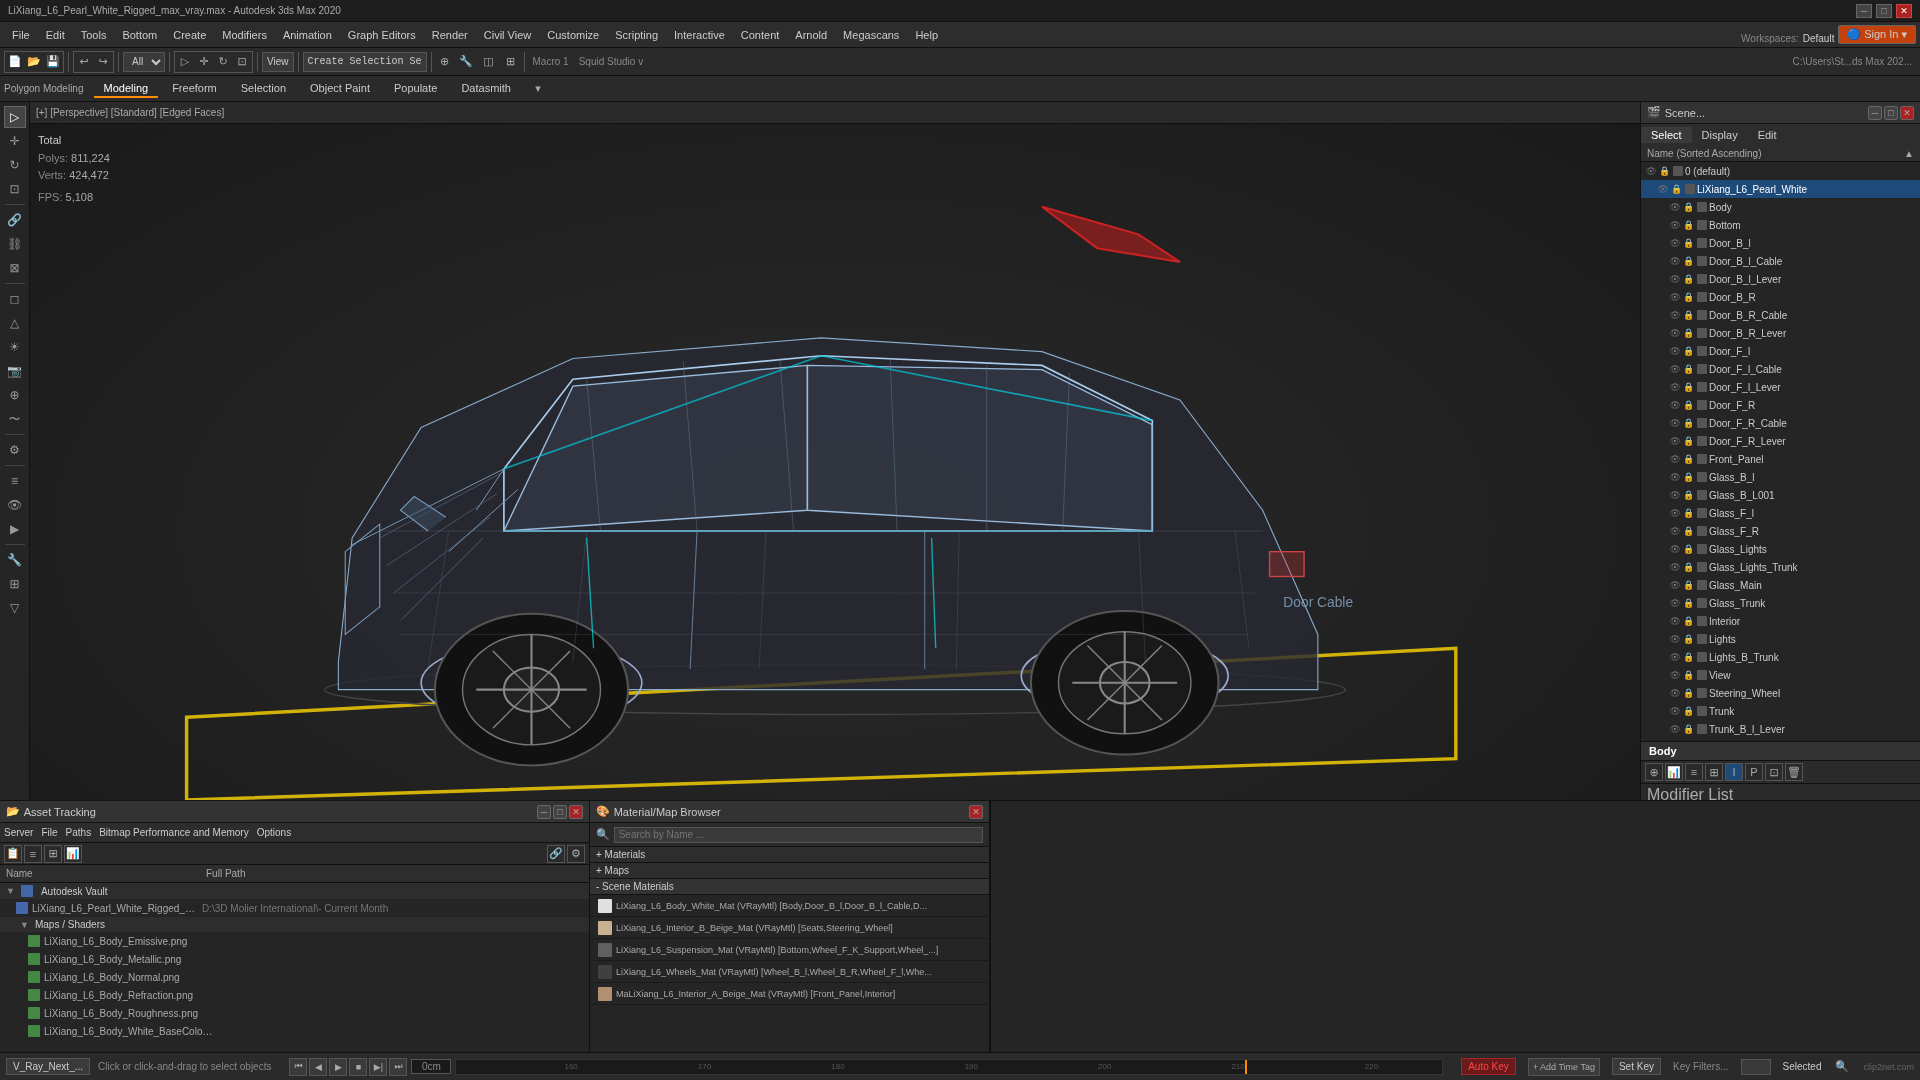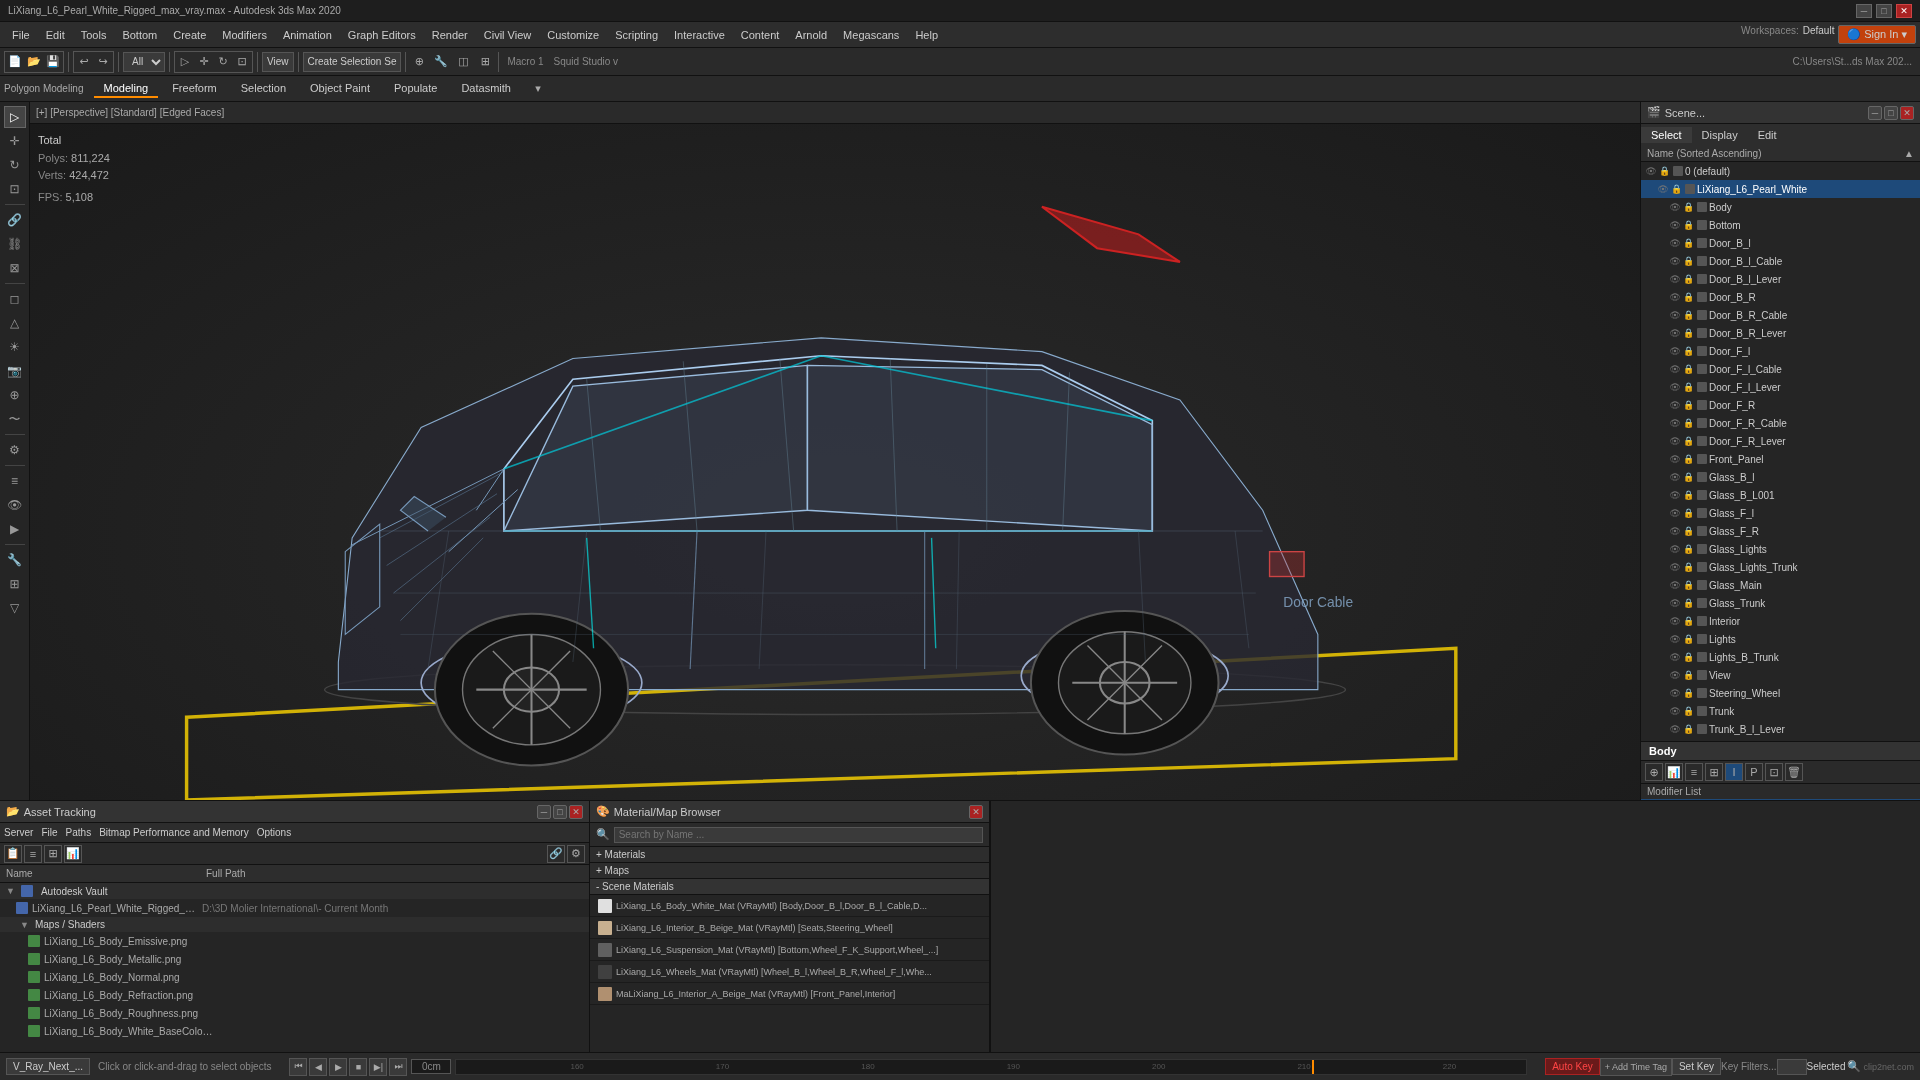--- a/index.html
+++ b/index.html
@@ -1,21 +1,21 @@
 <!DOCTYPE html>
 <html><head>
   <meta charset="utf-8">
   <style>
     * { margin: 0; padding: 0; box-sizing: border-box; }
     body { width: 1920px; height: 1080px; overflow: hidden; background: #1a1a1a; font-family: 'Segoe UI', Arial, sans-serif; font-size: 11px; color: #ccc; }
 
     
     #menu-bar { display: flex; align-items: center; background: #2d2d2d; height: 26px; border-bottom: 1px solid #111; padding: 0 4px; }
     .menu-item { padding: 2px 8px; color: #ccc; cursor: pointer; font-size: 11px; white-space: nowrap; }
-    .menu-right { margin-left: auto; display: flex; align-items: flex-start; gap: 4px; }
+    .menu-right { margin-left: auto; display: flex; align-items: flex-end; gap: 4px; }
     .sign-in-btn { background: #c2410c; border: 1px solid #666; padding: 2px 8px; color: #ccc; cursor: pointer; border-radius: 2px; font-size: 11px; }
 
     
     #toolbar1 { display: flex; align-items: center; background: #2a2a2a; height: 28px; border-bottom: 1px solid #111; padding: 0 4px; gap: 2px; }
     .tb-btn { background: #3a3a3a; border: 1px solid #555; color: #ccc; padding: 1px 4px; cursor: pointer; font-size: 10px; height: 20px; white-space: nowrap; display: flex; align-items: center; }
     .tb-group { display: flex; align-items: center; gap: 1px; border: 1px solid #555; padding: 1px; height: 22px; }
     .tb-icon { width: 18px; height: 18px; display: flex; align-items: center; justify-content: center; cursor: pointer; color: #aaa; font-size: 11px; }
     .tb-separator { width: 1px; background: #555; height: 20px; margin: 0 2px; }
     .tb-dropdown { background: #3a3a3a; border: 1px solid #555; color: #ccc; height: 20px; padding: 0 4px; font-size: 10px; cursor: pointer; }
 
@@ -54,21 +54,21 @@
     .scene-item.child { padding-left: 16px; }
     .scene-item.child2 { padding-left: 28px; }
     .scene-eye { width: 12px; height: 12px; display: flex; align-items: center; justify-content: center; color: #777; font-size: 9px; }
     .scene-lock { width: 12px; height: 12px; display: flex; align-items: center; justify-content: center; color: #777; font-size: 9px; }
     .scene-box { width: 10px; height: 10px; background: #555; border-radius: 1px; flex-shrink: 0; }
     .scene-name { flex: 1; overflow: hidden; text-overflow: ellipsis; white-space: nowrap; }
 
     
     #modifier-panel { flex: 1; overflow-y: auto; background: #252525; }
     .mod-body-name { background: #333; padding: 3px 8px; font-size: 11px; color: #fff; font-weight: bold; border-bottom: 1px solid #111; }
-    .mod-list-label { padding: 2px 6px; font-size: 10px; color: #aaa; background: #2a2a2a; }
+    .mod-list-label { padding: 2px 6px; font-size: 16px; color: #aaa; background: #2a2a2a; }
     .mod-item { display: flex; align-items: center; padding: 2px 8px; font-size: 11px; cursor: pointer; gap: 4px; }
     .mod-item.active { background: #1e4a7a; }
 
     
     #bottom-area { height: 280px; display: flex; border-top: 1px solid #111; }
     #asset-tracking { width: 590px; background: #252525; border-right: 1px solid #111; display: flex; flex-direction: column; }
     #material-browser { width: 400px; background: #252525; border-right: 1px solid #111; display: flex; flex-direction: column; }
     .panel-window-header { display: flex; align-items: center; background: #333; height: 22px; padding: 0 6px; font-size: 11px; color: #ccc; border-bottom: 1px solid #111; gap: 4px; }
     .win-btn { width: 14px; height: 14px; border-radius: 2px; border: 1px solid #666; background: #444; display: flex; align-items: center; justify-content: center; cursor: pointer; font-size: 9px; color: #aaa; margin-left: auto; }
     .win-btns { display: flex; gap: 2px; margin-left: auto; }
@@ -93,21 +93,21 @@
     .mat-search { display: flex; align-items: center; background: #2a2a2a; height: 24px; padding: 0 6px; border-bottom: 1px solid #111; gap: 4px; }
     .mat-search input { flex: 1; background: #3a3a3a; border: 1px solid #555; color: #ccc; padding: 1px 4px; font-size: 10px; height: 16px; }
     .mat-section { background: #2d2d2d; padding: 2px 6px; font-size: 10px; color: #ccc; display: flex; align-items: center; gap: 4px; cursor: pointer; border-bottom: 1px solid #111; }
     .mat-row { display: flex; align-items: center; padding: 2px 8px; font-size: 10px; color: #aaa; height: 22px; border-bottom: 1px solid #1a1a1a; cursor: pointer; }
     .mat-color { width: 14px; height: 14px; border-radius: 1px; margin-right: 4px; flex-shrink: 0; }
     .mat-name { flex: 1; overflow: hidden; text-overflow: ellipsis; white-space: nowrap; }
 
     
     #status-bar { position: fixed; bottom: 0; left: 0; right: 0; height: 28px; background: #2a2a2a; border-top: 1px solid #111; display: flex; align-items: center; padding: 0 6px; font-size: 10px; color: #aaa; gap: 8px; z-index: 100; }
     .status-left { display: flex; align-items: center; gap: 8px; }
-    .status-right { margin-left: auto; display: flex; align-items: center; gap: 0; }
+    .status-right { margin-left: auto; display: flex; align-items: center; gap: 12px; }
     .status-vray { background: #3a3a3a; border: 1px solid #555; padding: 2px 6px; font-size: 10px; color: #ccc; cursor: pointer; }
     .anim-controls { display: flex; align-items: center; gap: 2px; }
     .anim-btn { width: 18px; height: 18px; background: #3a3a3a; border: 1px solid #555; display: flex; align-items: center; justify-content: center; cursor: pointer; font-size: 9px; color: #aaa; }
     .time-display { background: #1a1a1a; border: 1px solid #555; padding: 1px 8px; font-size: 10px; color: #888; min-width: 40px; text-align: center; }
     .timeline { flex: 1; background: #1a1a1a; height: 16px; border: 1px solid #333; position: relative; display: flex; align-items: center; padding-left: 44px; }
     .timeline-marker { position: absolute; width: 2px; height: 100%; background: #ff8c00; left: 80%; }
 
     
     #car-svg { position: absolute; inset: 0; width: 100%; height: 100%; }
 
@@ -175,21 +175,21 @@
   <div class="tb-separator"></div>
   <div class="tb-group">
     <div class="tb-icon" title="Select">▷</div>
     <div class="tb-icon">✛</div>
     <div class="tb-icon">↻</div>
     <div class="tb-icon">⊡</div>
   </div>
   <div class="tb-separator"></div>
   <div class="tb-btn">View</div>
   <div class="tb-separator"></div>
-  <div class="tb-btn" style="max-width:140px;overflow:hidden;text-overflow:ellipsis;">Create Selection Se</div>
+  <div class="tb-btn" style="max-width:140px;overflow:hidden;text-overflow:ellipsis;font-family:Liberation Mono, monospace;">Create Selection Se</div>
   <div class="tb-separator"></div>
   <div style="display:flex;align-items:center;gap:4px;">
     <div class="tb-icon">⊕</div>
     <div class="tb-icon">🔧</div>
     <div class="tb-icon">◫</div>
     <div class="tb-icon">⊞</div>
   </div>
   <div class="tb-separator"></div>
   <div style="font-size:10px;color:#888;padding:0 4px;">Macro 1</div>
   <div style="font-size:10px;color:#888;padding:0 4px;">Squid Studio v</div>

